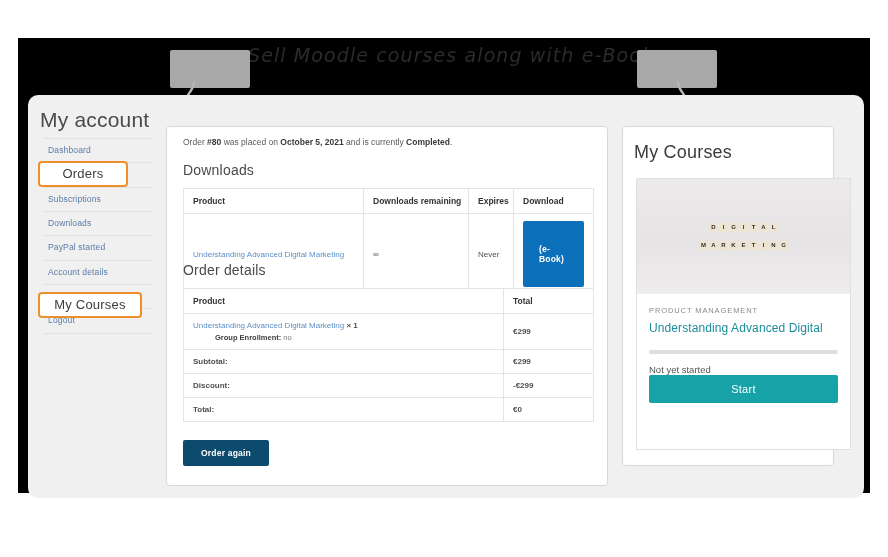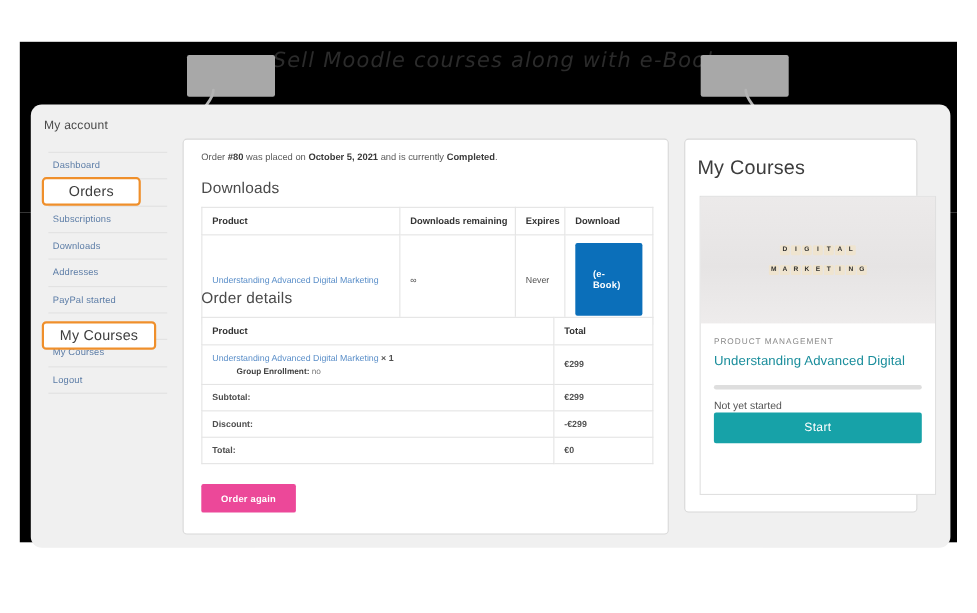--- a/index.html
+++ b/index.html
@@ -61,21 +61,21 @@
     position: absolute;
     left: 28px; top: 95px;
     width: 836px; height: 403px;
     background: #f0f0f0;
     border-radius: 10px;
   }
 
   .account-title {
     position: absolute;
     left: 40px; top: 108px;
-    font-size: 11px;
+    font-size: 21px;
     color: #4a4a4a;
     font-weight: 400;
     letter-spacing: .2px;
   }
 
   
   .sidebar {
     position: absolute;
     left: 44px; top: 138px;
     width: 108px;
@@ -168,21 +168,21 @@
     color: #ffffff;
     font-size: 8.5px;
     font-weight: bold;
     padding: 23px 16px;
     border-radius: 2px;
     letter-spacing: .2px;
   }
   .btn-order-again {
     position: absolute;
     left: 183px; top: 440px;
-    background: #ec4899;
+    background: #0c4a6e;
     color: #fff;
     font-size: 8.5px;
     font-weight: bold;
     padding: 8px 18px;
     border-radius: 2px;
     letter-spacing: .2px;
   }
 
   .sub-line { font-size: 7.5px; color: #777; padding-left: 22px; display:block; margin-top:3px; }
   .sub-line b { color: #3d3d3d; }
@@ -296,21 +296,20 @@
 
   <div class="window"></div>
 
   <div class="account-title">My account</div>
 
   <nav class="sidebar">
     <a class="side-item">Dashboard</a>
     <a class="side-item">Orders</a>
     <a class="side-item">Subscriptions</a>
     <a class="side-item">Downloads</a>
-    <a class="side-item">Addresses</a>
     <a class="side-item">PayPal started</a>
     <a class="side-item">Account details</a>
     <a class="side-item">My Courses</a>
     <a class="side-item">Logout</a>
   </nav>
 
   <div class="chip orders">Orders</div>
   <div class="chip mycourses">My Courses</div>
 
   <div class="panel center"></div>

